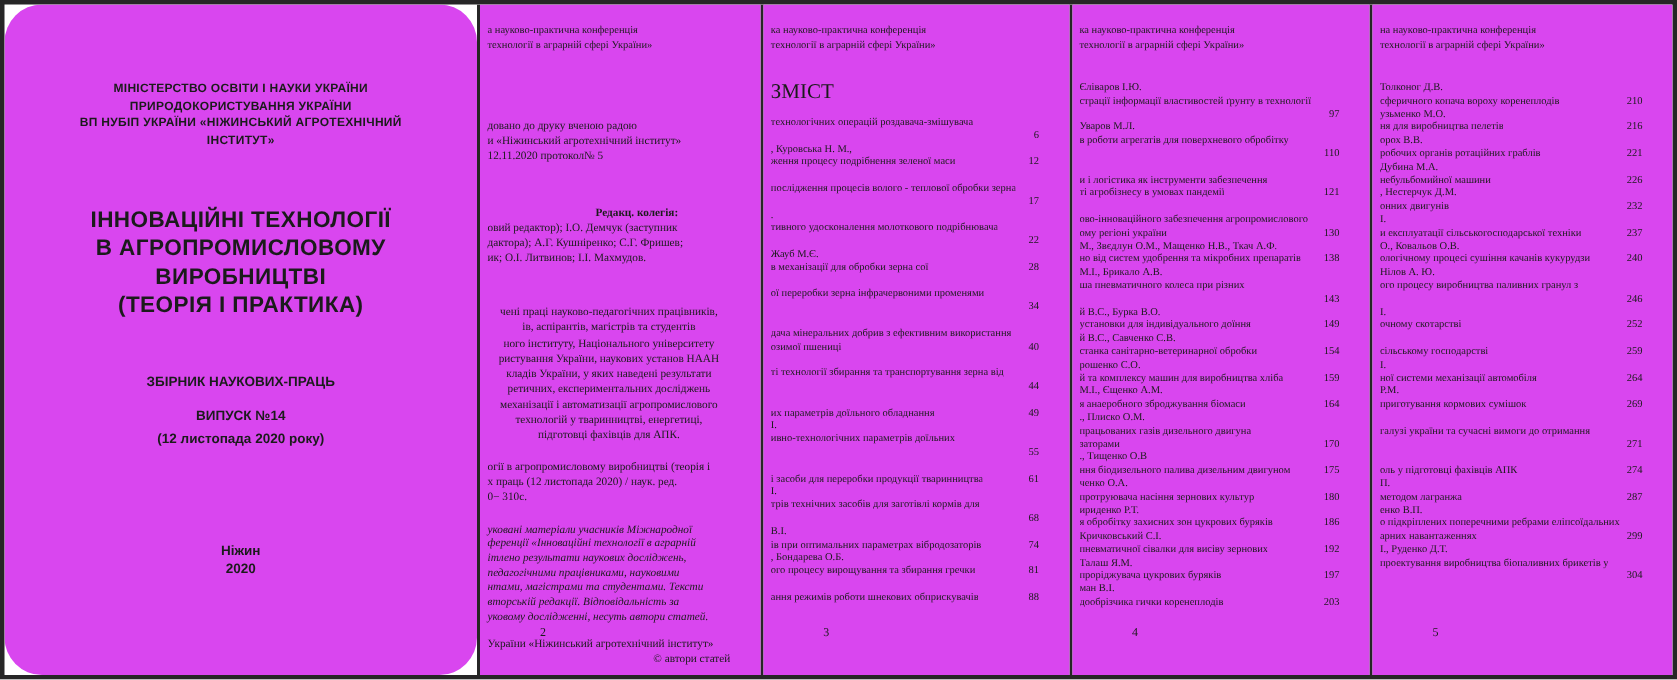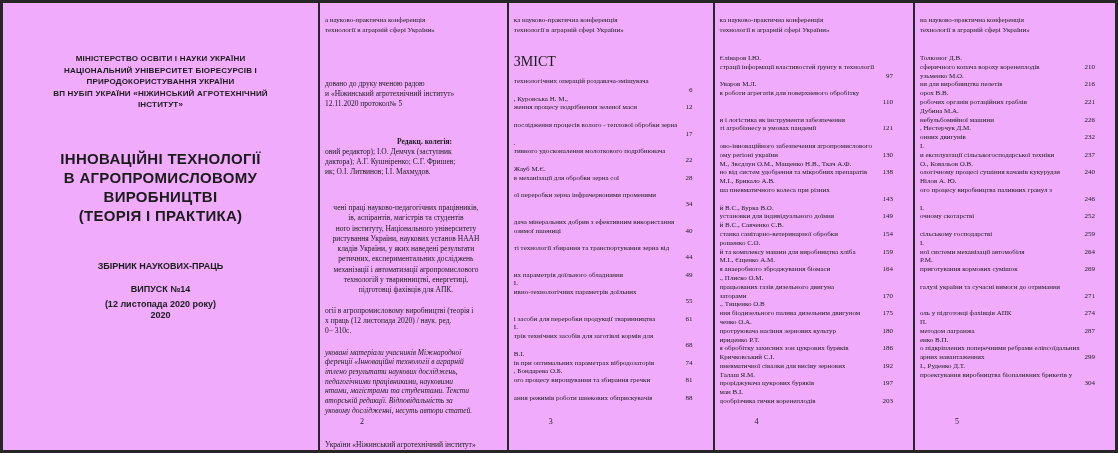--- a/index.html
+++ b/index.html
@@ -2,22 +2,22 @@
 <html><head>
 <meta charset="utf-8">
 <style>
   html,body{margin:0;padding:0;background:#e8e8e8;}
   .viewer{
     width:1118px;height:453px;box-sizing:border-box;position:relative;
     background:#ffffff;border:3px solid #262626;display:flex;overflow:hidden;
     font-family:"Liberation Serif", serif;color:#1b1b1b;
   }
   .sep{width:2px;background:#262626;flex:0 0 2px;}
-  .page{position:relative;overflow:hidden;box-sizing:border-box;background:#f0abfc;}
-  .p1{flex:0 0 315px;font-family:"Liberation Sans", sans-serif;font-weight:bold;text-align:center;}
+  .page{position:relative;overflow:hidden;box-sizing:border-box;background:#d946ef;}
+  .p1{flex:0 0 315px;font-family:"Liberation Sans", sans-serif;font-weight:bold;text-align:center;border-radius:25px;}
   .pN{flex:1 1 auto;padding:0 20px 0 5px;}
   .corner-mark{position:absolute;left:27px;top:2px;width:13px;height:11px;background:#111;}
 
   
   .ministry{margin-top:50px;font-size:8px;line-height:11.5px;letter-spacing:.2px;}
   .main-title{margin-top:38px;font-size:15px;line-height:19px;letter-spacing:.3px;}
   .series{margin-top:36px;font-size:9px;}
   .issue{margin-top:13px;font-size:9px;}
   .date{margin-top:5px;font-size:9px;}
   .city{margin-top:64px;font-size:9px;line-height:12px;}
@@ -27,55 +27,55 @@
   .runhead{margin-top:12px;font-size:7px;line-height:10px;}
   .pgnum{position:absolute;bottom:24px;left:40px;font-size:8px;}
 
   
   .blk{font-size:7.5px;line-height:10px;}
   .approval{margin-top:44px;}
   .ed-title{margin-top:28px;margin-left:72px;font-weight:bold;font-size:7.5px;line-height:10px;}
   .abstract{margin-top:26px;line-height:10.3px;text-align:center;}
   .biblio{margin-top:10px;}
   .italics{margin-top:12px;font-style:italic;line-height:9.7px;}
-  .copy1{margin-top:24px;font-size:7.5px;line-height:10px;}
+  .copy1{margin-top:8px;font-size:7.5px;line-height:10px;}
   .copy2{font-size:7.5px;line-height:10px;text-align:right;}
 
   
   .toc-title{margin-top:22px;font-weight:normal;font-size:14px;line-height:10px;}
   .toc{margin-top:10px;}
   .toc4{margin-top:19px;}
   .trow{display:flex;justify-content:space-between;align-items:baseline;font-size:7px;line-height:8.8px;height:8.8px;}
   .trow .t{white-space:nowrap;overflow:hidden;}
   .trow .n{margin-left:4px;flex:0 0 auto;}
   .ln{min-height:1em;}
 </style>
 </head>
 <body>
 
 <div class="viewer">
   <div class="corner-mark"></div>
 
   <section class="page p1">
     <div class="ministry">
         <div class="ln">МІНІСТЕРСТВО  ОСВІТИ  І НАУКИ  УКРАЇНИ</div>
-        <div class="ln">НАЦІОНАЛЬНИЙ  УНІВЕРСИТЕТ  БІОРЕСУРСІВ  І</div>
         <div class="ln">ПРИРОДОКОРИСТУВАННЯ  УКРАЇНИ</div>
         <div class="ln">ВП НУБІП  УКРАЇНИ  «НІЖИНСЬКИЙ  АГРОТЕХНІЧНИЙ</div>
         <div class="ln">ІНСТИТУТ»</div>
       </div>
     <div class="main-title">
         <div class="ln">ІННОВАЦІЙНІ  ТЕХНОЛОГІЇ</div>
         <div class="ln">В АГРОПРОМИСЛОВОМУ</div>
         <div class="ln">ВИРОБНИЦТВІ</div>
         <div class="ln">(ТЕОРІЯ І ПРАКТИКА)</div>
       </div>
     <div class="series">ЗБІРНИК  НАУКОВИХ-ПРАЦЬ</div>
     <div class="issue">ВИПУСК  №14</div>
     <div class="date">(12 листопада  2020 року)</div>
+    <div class="city">Ніжин</div>
     <div class="year">2020</div>
   </section>
 
   <div class="sep"></div>
 
   <section class="page pN">
     <div class="runhead">
         <div class="ln">а науково-практична конференція</div>
         <div class="ln">технології в аграрній сфері України»</div>
       </div>

